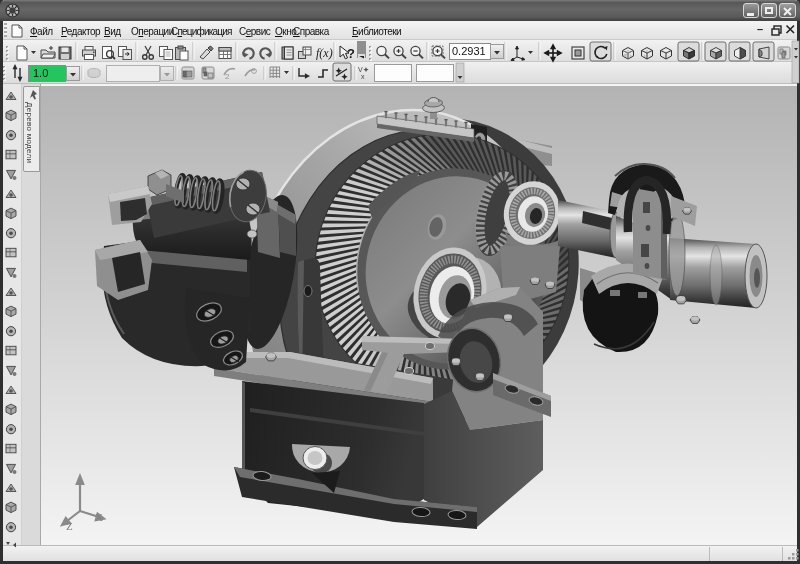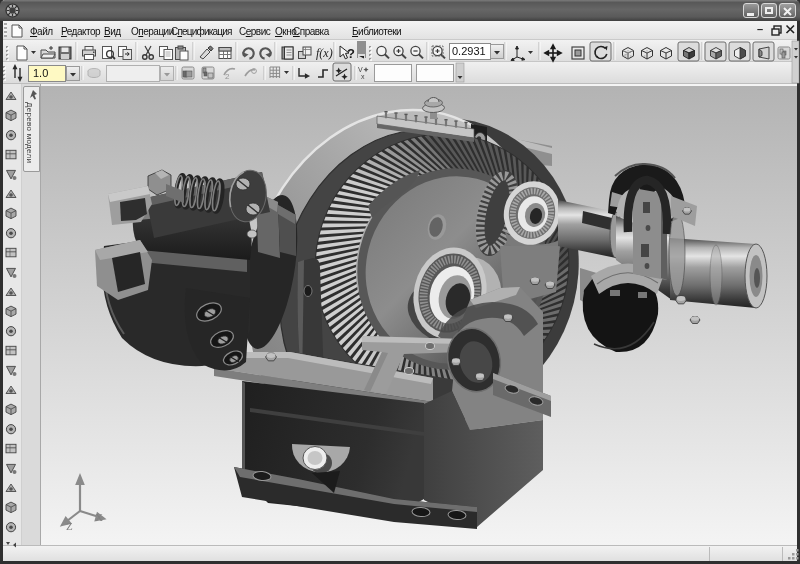--- a/index.html
+++ b/index.html
@@ -55,21 +55,21 @@
  </div>
 </div>
 
 <div class="abs" style="left:3px;top:40px;width:794px;height:22px;background:linear-gradient(#f2f2f2,#dedede);border-bottom:1px solid #c6c6c6"></div>
 <div class="abs" style="left:3px;top:62px;width:794px;height:22px;background:linear-gradient(#f0f0f0,#dcdcdc);border-bottom:1px solid #bdbdbd"></div>
 
 <div class="abs" style="left:449px;top:43px;width:42px;height:17px;background:#fff;border:1px solid #8a8a8a;font-size:11px;color:#111;padding:1px 0 0 2px">0.2931</div>
 <div class="abs" style="left:490px;top:44px;width:14px;height:15px;background:linear-gradient(#f0f0f0,#cfcfcf);border:1px solid #9a9a9a"><svg width="12" height="13">
       <path d="M3 5 h6 l-3 3.6 Z" fill="#333"></path>
     </svg></div>
-<div class="abs" style="left:28px;top:65px;width:38px;height:17px;background:#fef9c3;border:1px solid #8a8a8a;font-size:11px;color:#111;padding:1px 0 0 4px">1.0</div>
+<div class="abs" style="left:28px;top:65px;width:38px;height:17px;background:#22c55e;border:1px solid #8a8a8a;font-size:11px;color:#111;padding:1px 0 0 4px">1.0</div>
 <div class="abs" style="left:66px;top:66px;width:14px;height:15px;background:linear-gradient(#f0f0f0,#cfcfcf);border:1px solid #9a9a9a"><svg width="12" height="13">
       <path d="M3 5 h6 l-3 3.6 Z" fill="#333"></path>
     </svg></div>
 <div class="abs" style="left:106px;top:65px;width:54px;height:17px;background:#eee;border:1px solid #b0b0b0"></div>
 <div class="abs" style="left:160px;top:66px;width:14px;height:15px;background:linear-gradient(#ececec,#d4d4d4);border:1px solid #b0b0b0"><svg width="12" height="13">
       <path d="M3 5 h6 l-3 3.6 Z" fill="#999"></path>
     </svg></div>
 <div class="abs" style="left:374px;top:64px;width:38px;height:18px;background:#fdfdfd;border:1px solid #9a9a9a"></div>
 <div class="abs" style="left:416px;top:64px;width:38px;height:18px;background:#fdfdfd;border:1px solid #9a9a9a"></div>
 

